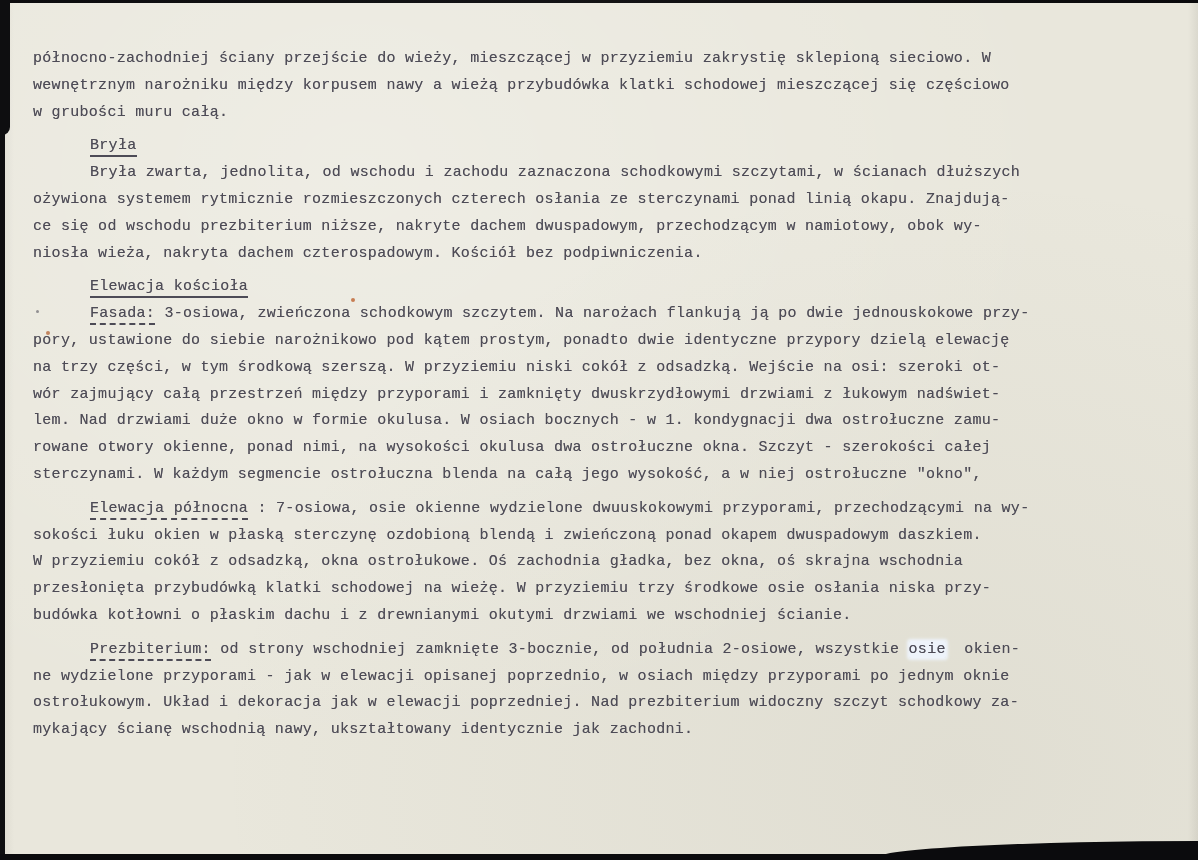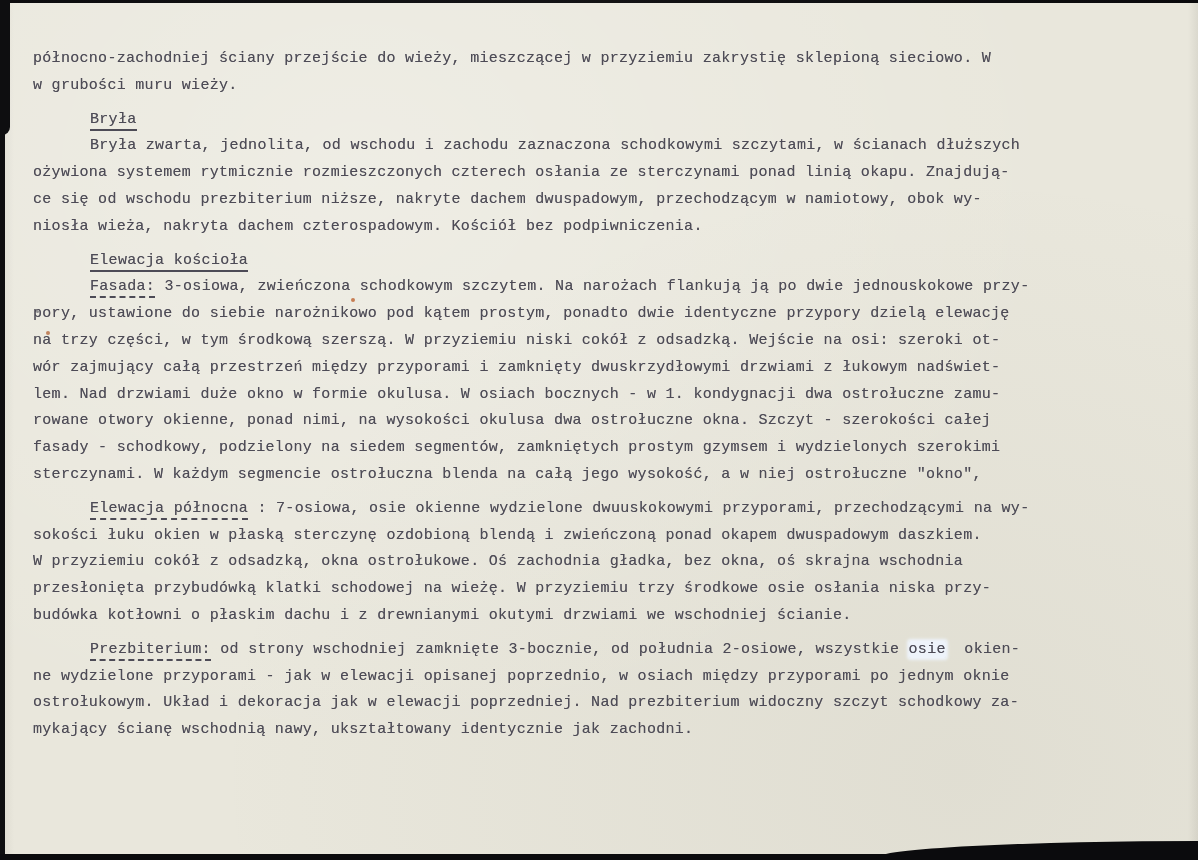--- a/index.html
+++ b/index.html
@@ -43,38 +43,38 @@
   .speck-c{left:36px;top:310px;width:3px;height:3px;background:#6b6a70;opacity:.7;}
 </style>
 </head>
 <body>
 
 <div class="page">
 
   <div class="textcol">
 
     <div class="line">północno-zachodniej ściany przejście do wieży, mieszczącej w przyziemiu zakrystię sklepioną sieciowo. W</div>
-    <div class="line">w grubości muru wieży.</div>
+    <div class="line">wewnętrznym narożniku między korpusem nawy a wieżą przybudówka klatki schodowej mieszczącej się częściowo</div>
+    <div class="line">w grubości muru całą.</div>
 
     <div class="line ind mt-h"><span class="h-solid">Bryła</span></div>
 
     <div class="line ind">Bryła zwarta, jednolita, od wschodu i zachodu zaznaczona schodkowymi szczytami, w ścianach dłuższych</div>
     <div class="line">ożywiona systemem rytmicznie rozmieszczonych czterech osłania ze sterczynami ponad linią okapu. Znajdują-</div>
     <div class="line">ce się od wschodu prezbiterium niższe, nakryte dachem dwuspadowym, przechodzącym w namiotowy, obok wy-</div>
     <div class="line">niosła wieża, nakryta dachem czterospadowym. Kościół bez podpiwniczenia.</div>
 
     <div class="line ind mt-h"><span class="h-solid">Elewacja kościoła</span></div>
 
     <div class="line ind"><span class="h-dash">Fasada:</span><span> 3-osiowa, zwieńczona schodkowym szczytem. Na narożach flankują ją po dwie jednouskokowe przy-</span></div>
     <div class="line">pory, ustawione do siebie narożnikowo pod kątem prostym, ponadto dwie identyczne przypory dzielą elewację</div>
     <div class="line">na trzy części, w tym środkową szerszą. W przyziemiu niski cokół z odsadzką. Wejście na osi: szeroki ot-</div>
     <div class="line">wór zajmujący całą przestrzeń między przyporami i zamknięty dwuskrzydłowymi drzwiami z łukowym nadświet-</div>
     <div class="line">lem. Nad drzwiami duże okno w formie okulusa. W osiach bocznych - w 1. kondygnacji dwa ostrołuczne zamu-</div>
     <div class="line">rowane otwory okienne, ponad nimi, na wysokości okulusa dwa ostrołuczne okna. Szczyt - szerokości całej</div>
-    <div class="line">fasady - schodkowy, podzielony na siedem segmentów, zamkniętych prostym gzymsem i wydzielonych szerokimi</div>
     <div class="line">sterczynami. W każdym segmencie ostrołuczna blenda na całą jego wysokość, a w niej ostrołuczne "okno",</div>
 
     <div class="line ind mt-p"><span class="h-dash">Elewacja północna</span><span> : 7-osiowa, osie okienne wydzielone dwuuskokowymi przyporami, przechodzącymi na wy-</span></div>
     <div class="line">sokości łuku okien w płaską sterczynę ozdobioną blendą i zwieńczoną ponad okapem dwuspadowym daszkiem.</div>
     <div class="line">W przyziemiu cokół z odsadzką, okna ostrołukowe. Oś zachodnia gładka, bez okna, oś skrajna wschodnia</div>
     <div class="line">przesłonięta przybudówką klatki schodowej na wieżę. W przyziemiu trzy środkowe osie osłania niska przy-</div>
     <div class="line">budówka kotłowni o płaskim dachu i z drewnianymi okutymi drzwiami we wschodniej ścianie.</div>
 
     <div class="line ind mt-p"><span class="h-dash">Prezbiterium:</span><span> od strony wschodniej zamknięte 3-bocznie, od południa 2-osiowe, wszystkie </span><span class="hl">osie</span><span>  okien-</span></div>
     <div class="line">ne wydzielone przyporami - jak w elewacji opisanej poprzednio, w osiach między przyporami po jednym oknie</div>

